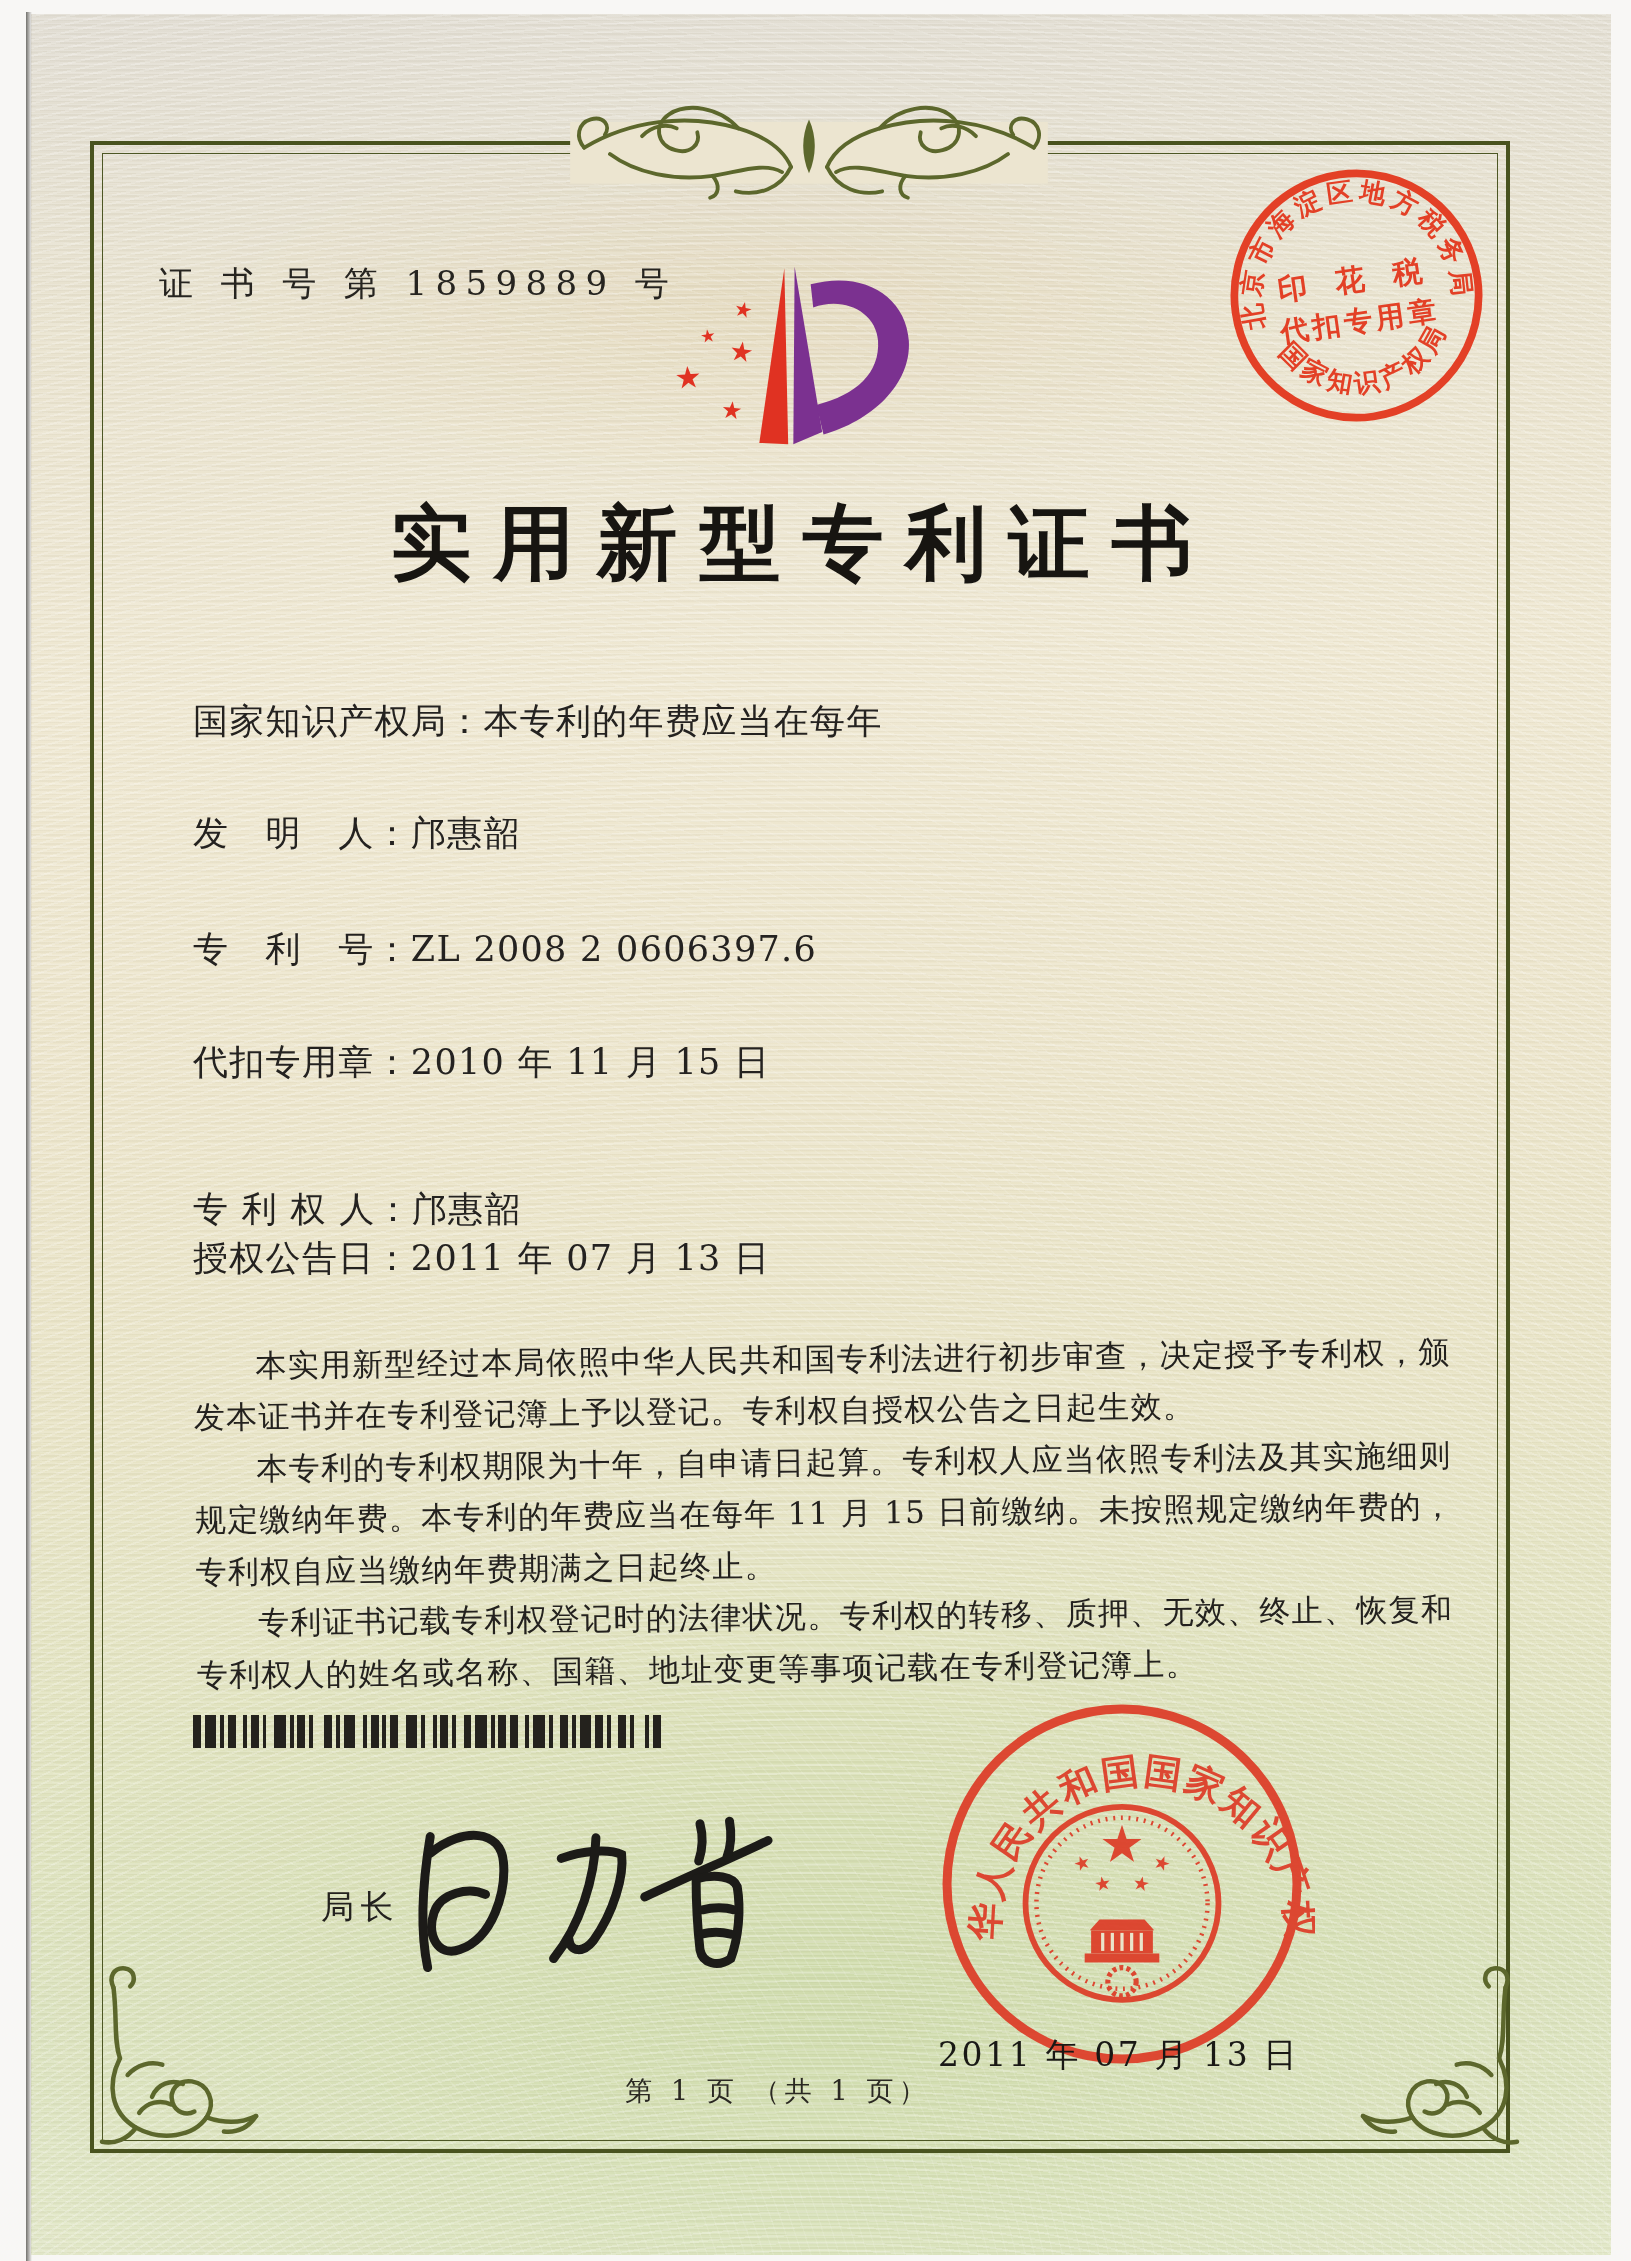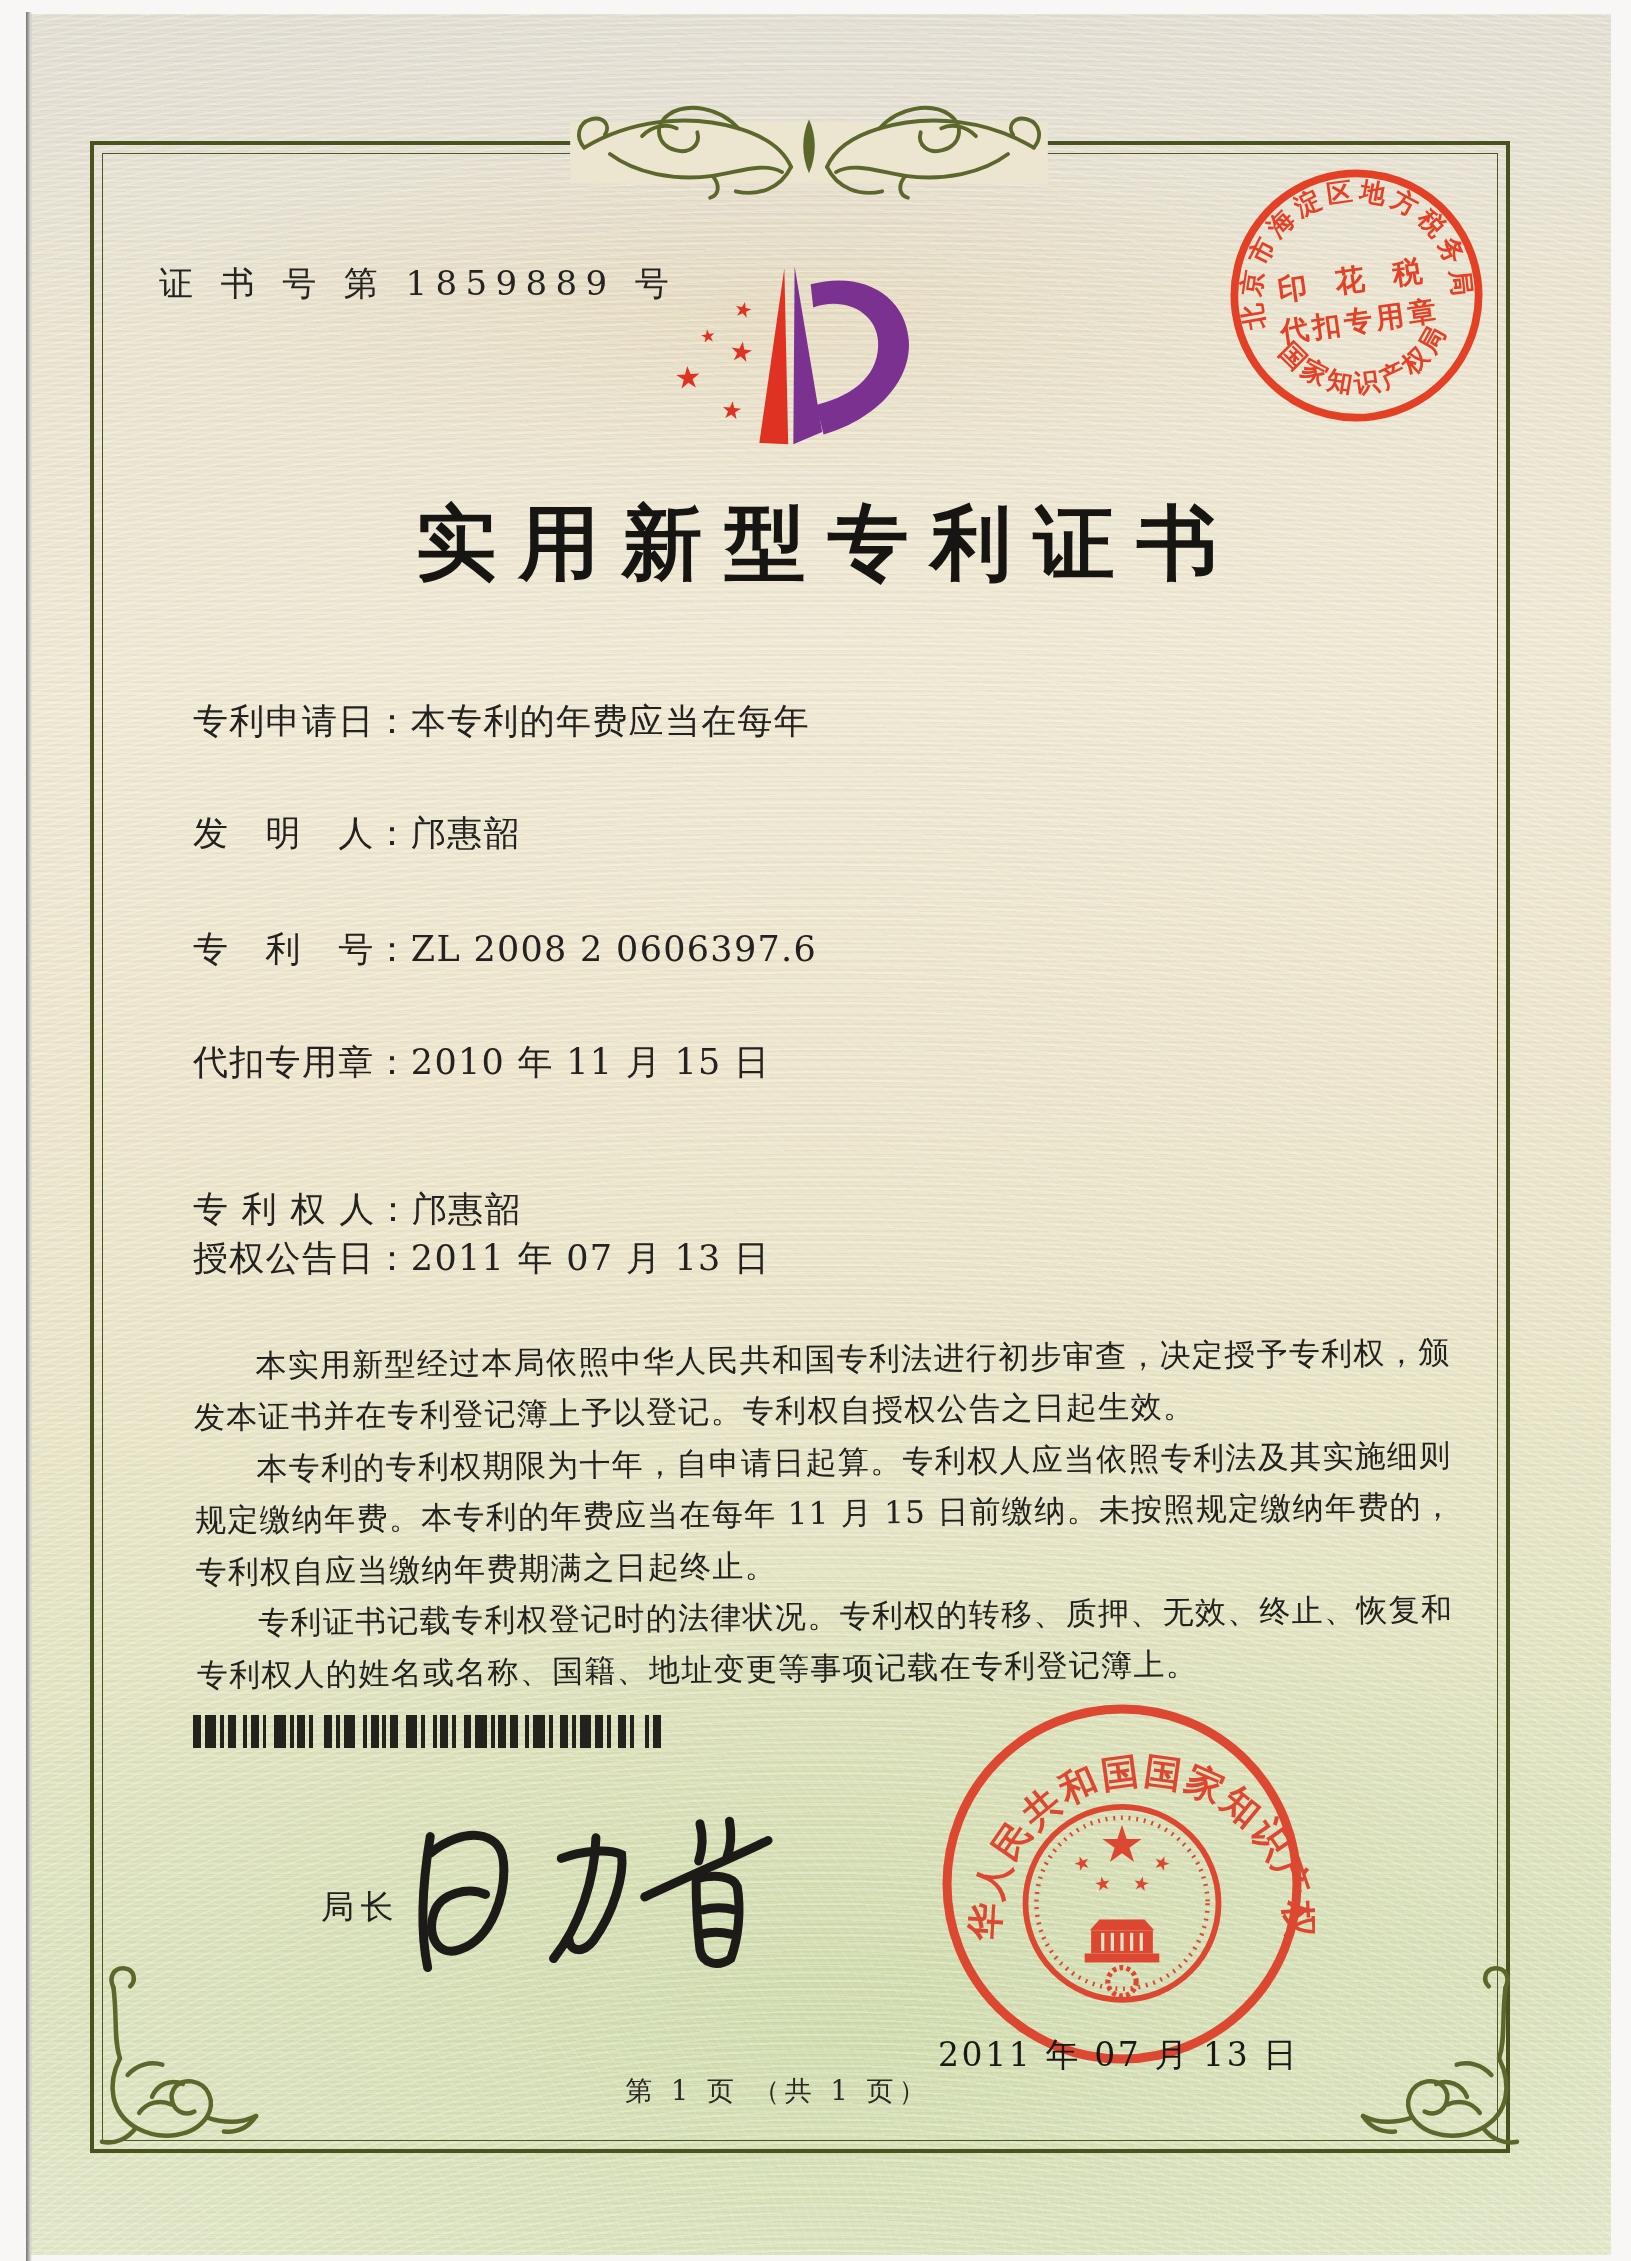--- a/index.html
+++ b/index.html
@@ -29,21 +29,21 @@
   }
   .scan-edge{position:absolute;left:26px;top:11.6px;bottom:0;width:5.8px;
     background:linear-gradient(90deg, rgba(25,24,18,.6), rgba(25,24,18,0));}
   
   .frame-outer{position:absolute;left:90px;top:141px;right:122px;bottom:108px;border:4.5px solid #49531f;}
   .frame-inner{position:absolute;inset:7.7px;border:1.9px solid #4d5724;}
   
   .abs{position:absolute;}
   .cert-no{left:159px;top:261px;font-size:34px;letter-spacing:8.4px;color:#262420;}
   .doc-title{left:0;top:490px;width:1605px;text-align:center;font-size:81px;font-weight:bold;
-    letter-spacing:22px;color:#171511;margin-left:25px;}
+    letter-spacing:22px;color:#171511;}
   .field-row{left:193px;font-size:35px;letter-spacing:1.3px;white-space:nowrap;color:#242220;}
   .f0{top:698px}.f1{top:810px}.f2{top:926px}.f3{top:1039px}.f4{top:1186px}.f5{top:1235px}
   .body-text{left:193px;top:1341px;width:1276px;font-size:31px;line-height:1.66;color:#23211e;
     transform:rotate(-0.65deg);transform-origin:left top;}
   .body-text p{margin:0;text-indent:2em;letter-spacing:1.3px;}
   .barcode{left:193px;top:1715px;height:33px;white-space:nowrap;font-size:0;}
   .barcode span{display:inline-block;height:100%;}
   .barcode .bar{background:#24221d;}
   .signer-label{left:321px;top:1885px;font-size:33px;letter-spacing:6.4px;color:#23211e;}
   .signature{left:393px;top:1812px;}
@@ -149,21 +149,21 @@
   <text font-size="40" font-weight="bold" fill="#e34026" letter-spacing="6" font-family="'DejaVu Serif','Liberation Serif',serif">
     <textPath href="#taxBottom" startOffset="50%" text-anchor="middle">国家知识产权局</textPath>
   </text>
   <text x="217" y="208" text-anchor="middle" font-size="46" font-weight="bold" fill="#e34026" letter-spacing="14" font-family="'DejaVu Serif','Liberation Serif',serif">印 花 税</text>
   <text x="217" y="272" text-anchor="middle" font-size="44" font-weight="bold" fill="#e34026" letter-spacing="6" font-family="'DejaVu Serif','Liberation Serif',serif">代扣专用章</text>
 </svg>
 
 <div class="abs doc-title">实用新型专利证书</div>
 
 <div class="abs field-row f0">
-  <span>专利申请日：</span><span>本专利的年费应当在每年</span>
+  <span>国家知识产权局：</span><span>本专利的年费应当在每年</span>
 </div>
 <div class="abs field-row f1">
   <span>发　明　人：</span><span>邝惠韶</span>
 </div>
 <div class="abs field-row f2">
   <span>专　利　号：</span><span>ZL 2008 2 0606397.6</span>
 </div>
 <div class="abs field-row f3">
   <span>代扣专用章：</span><span>2010 年 11 月 15 日</span>
 </div>

